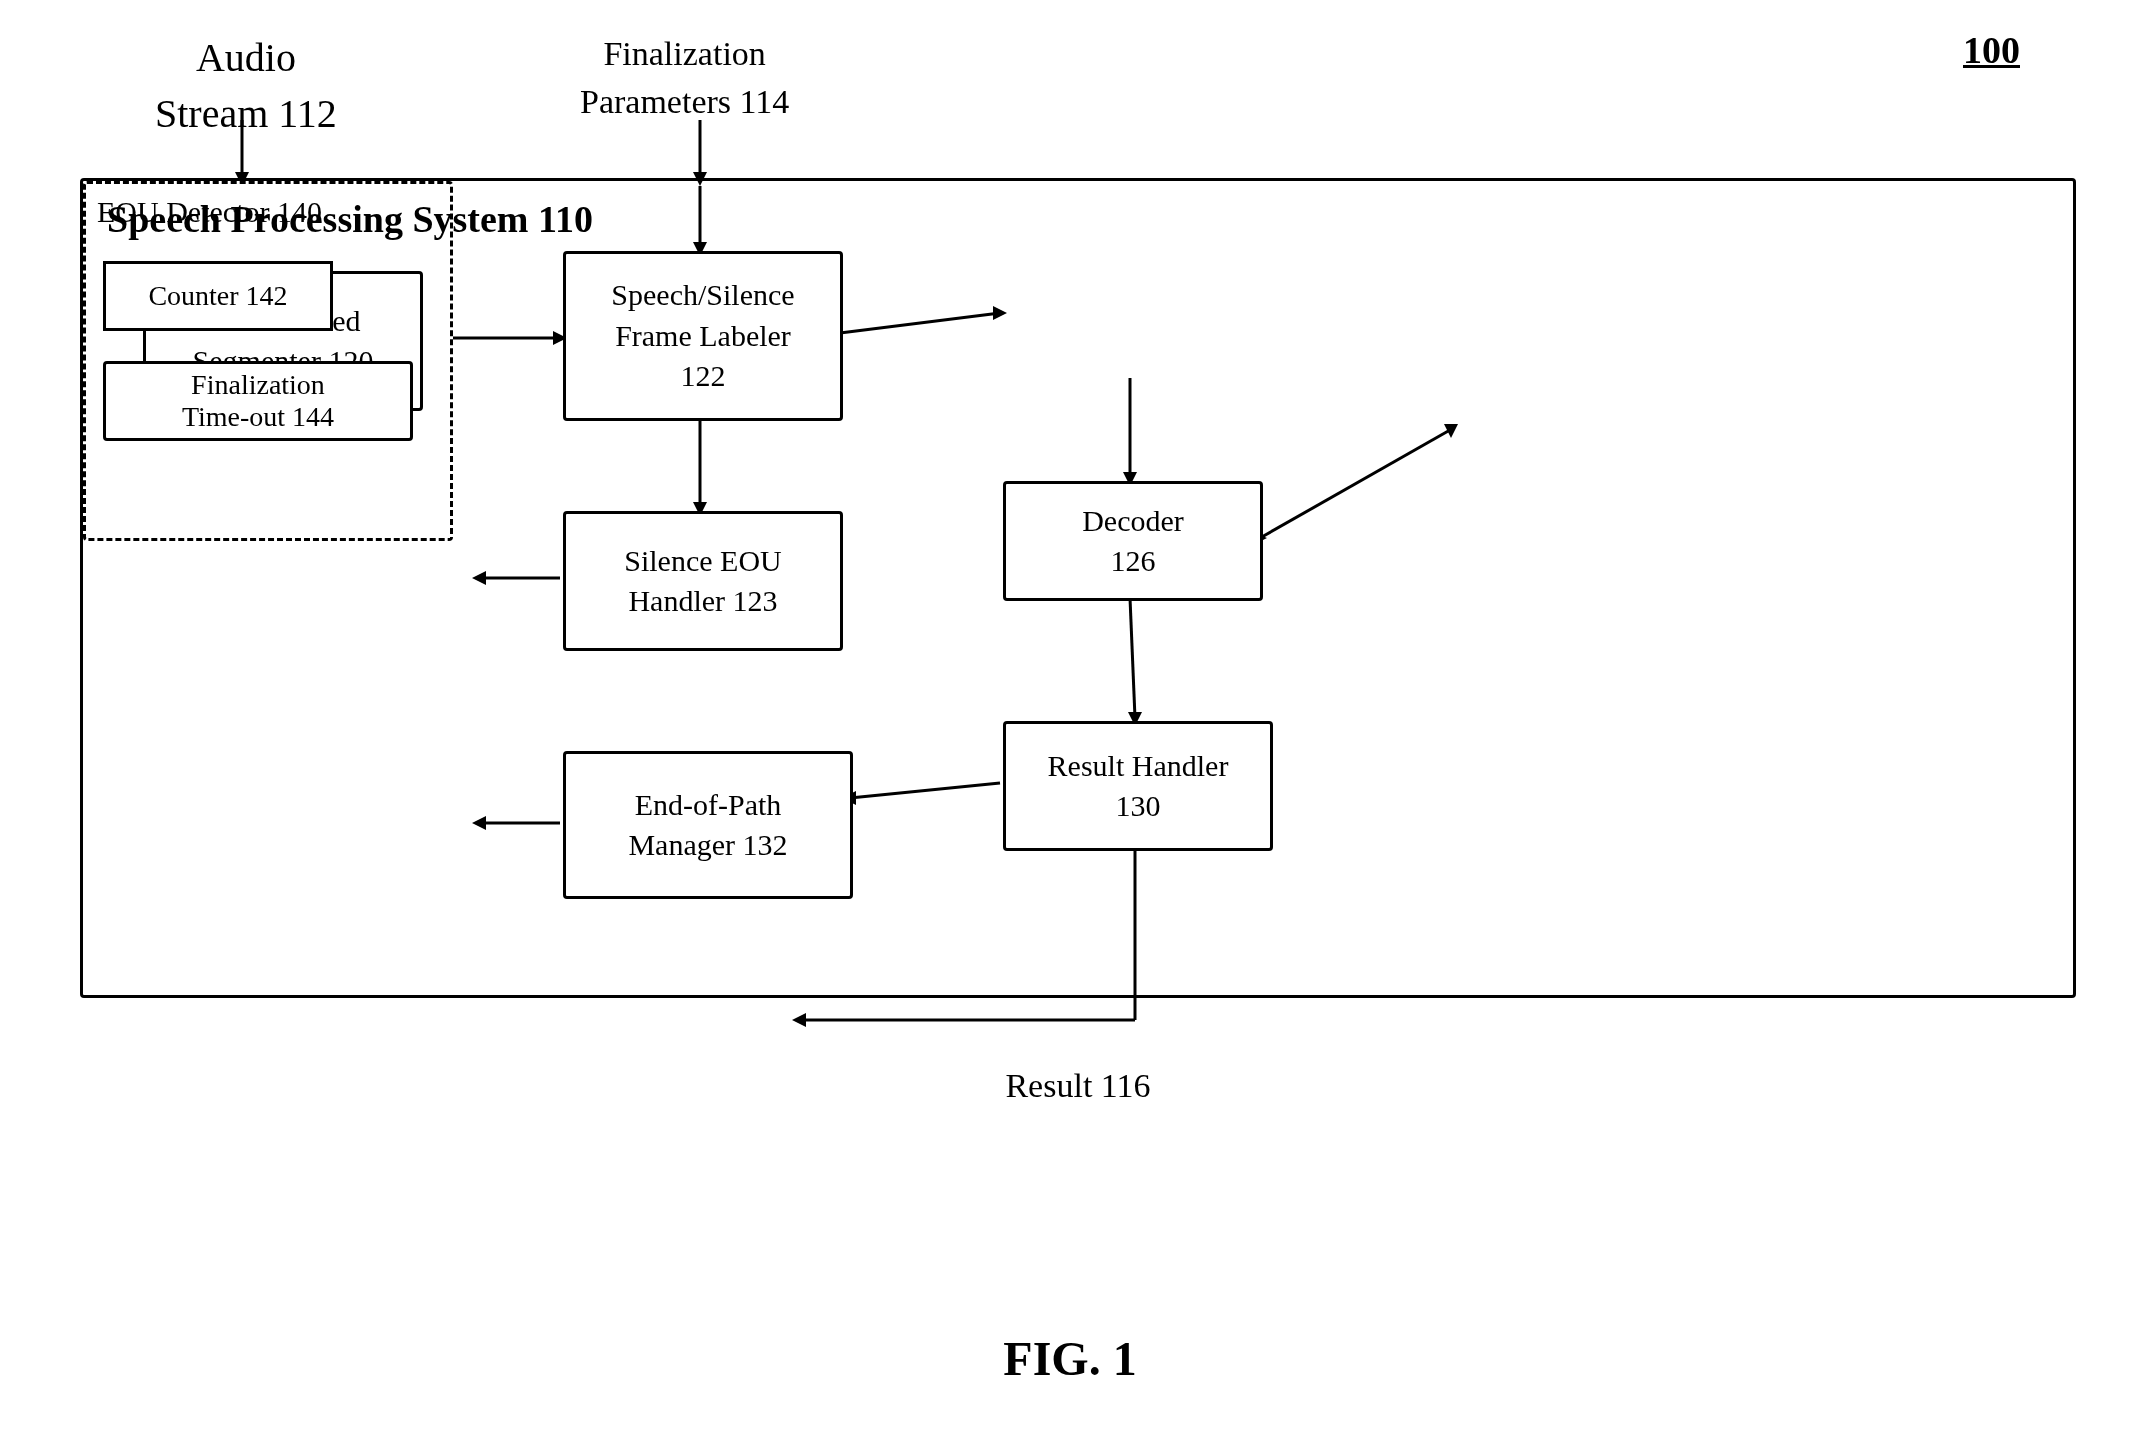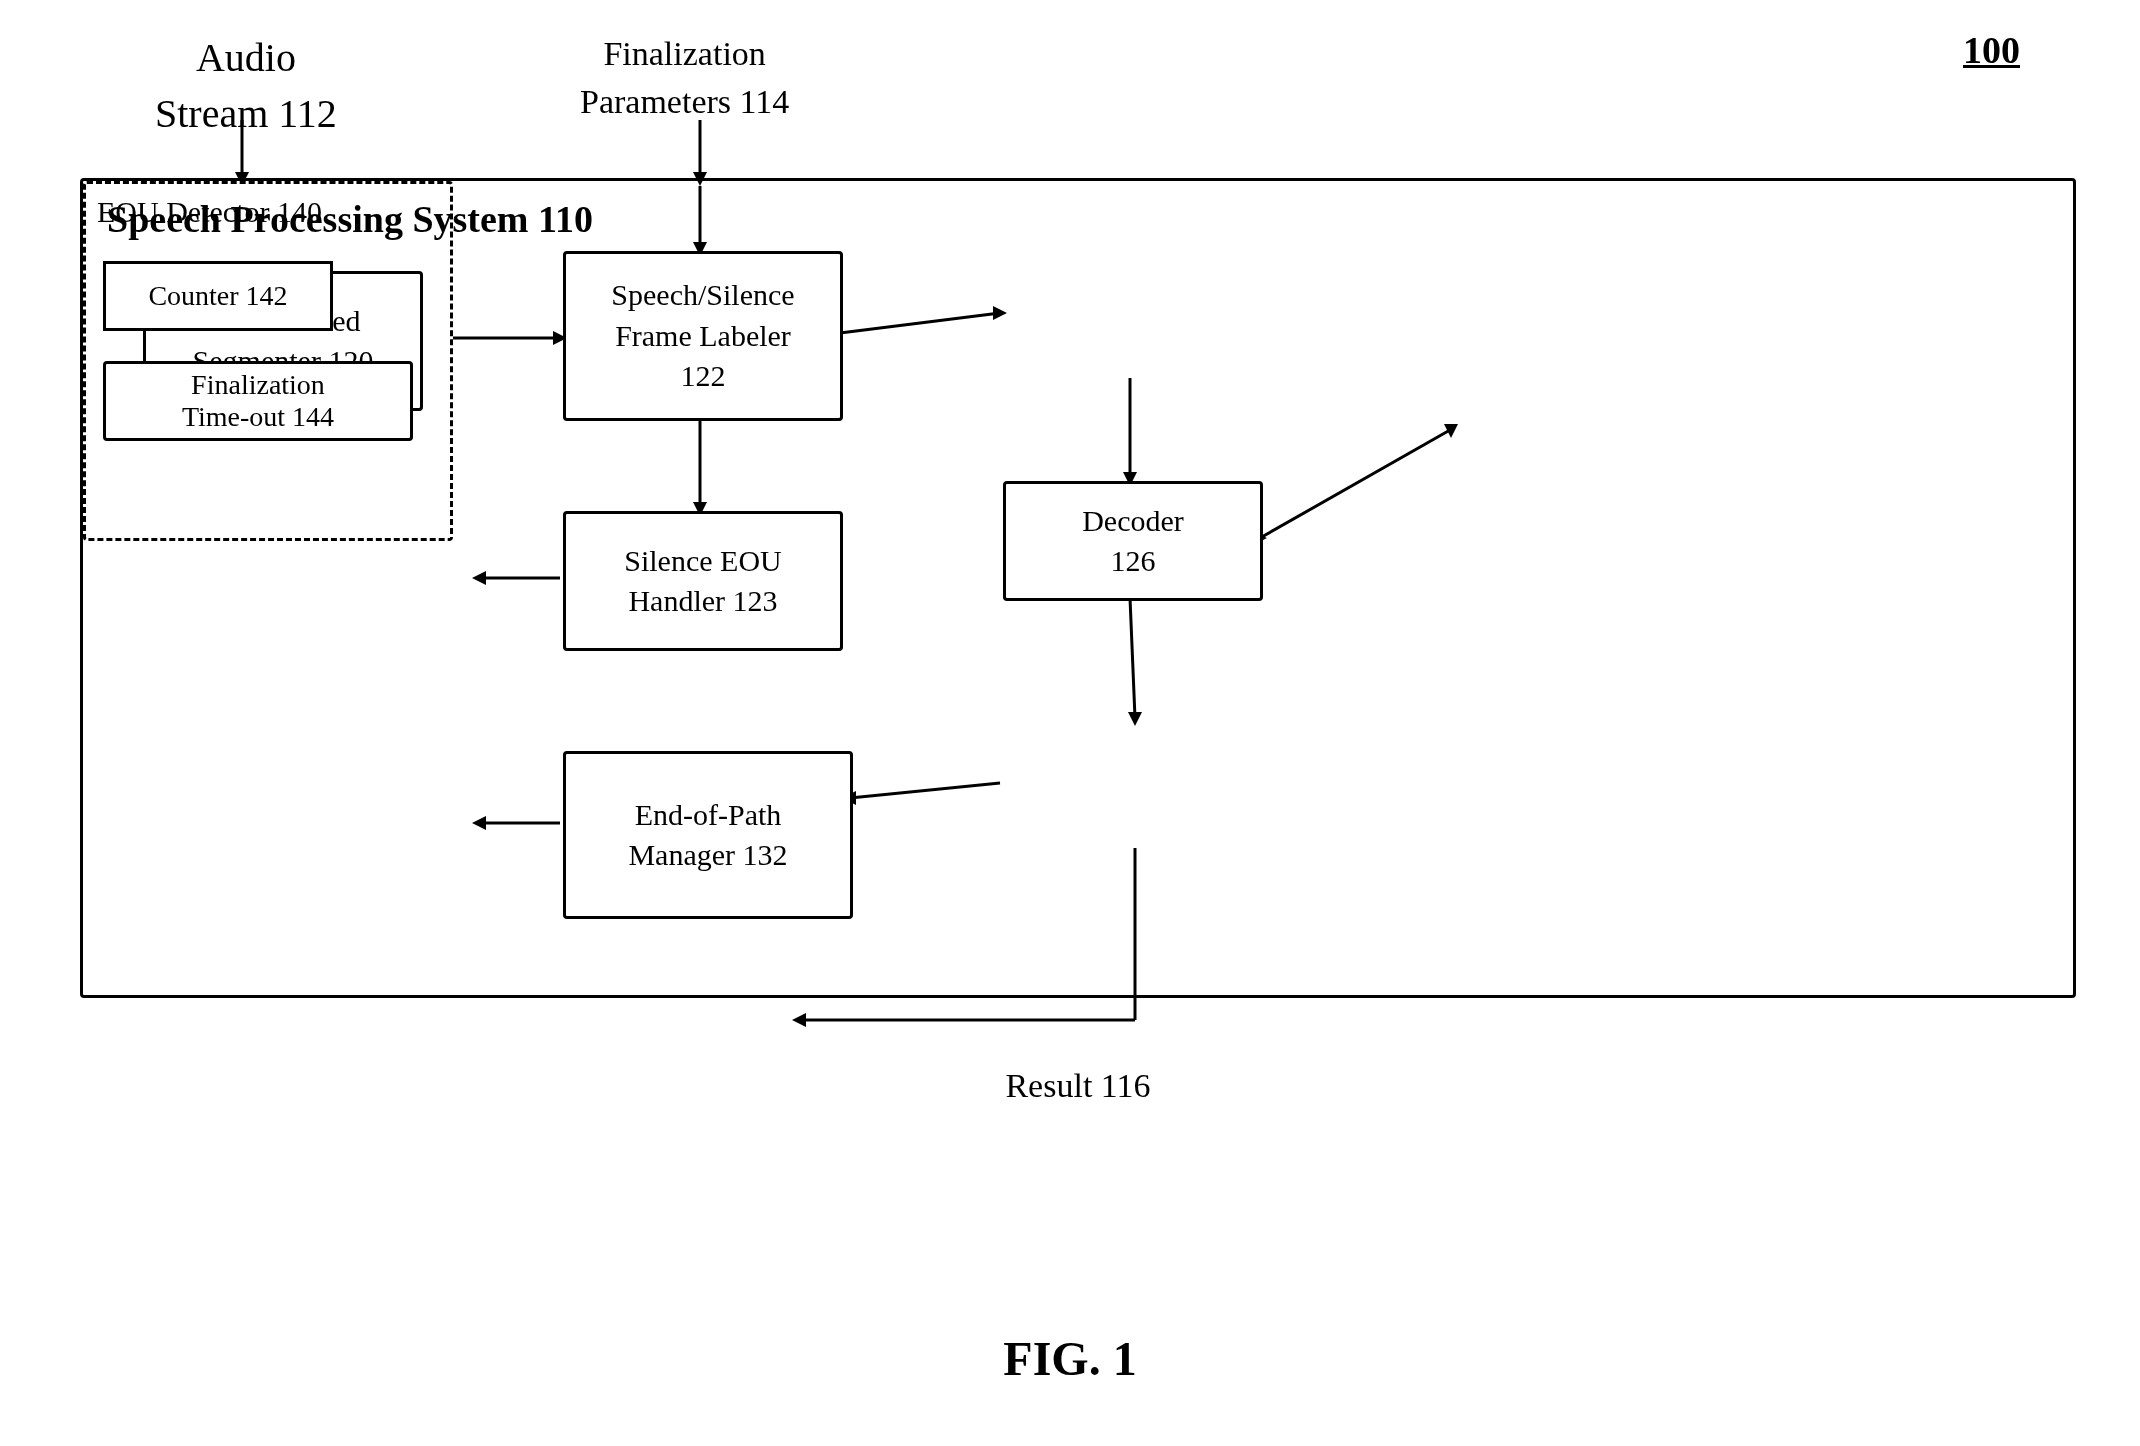--- a/index.html
+++ b/index.html
@@ -169,21 +169,21 @@
       font-size: 28px;
       background: #fff;
       text-align: center;
     }
 
     
     .box-eop {
       left: 480px;
       top: 570px;
       width: 290px;
-      height: 168px;
+      height: 148px;
     }
 
     
     .box-result-handler {
       left: 920px;
       top: 540px;
       width: 270px;
       height: 130px;
     }
 
@@ -304,20 +304,24 @@
         <span style="white-space:pre; font-size:28px; text-align:center;">Finalization
 Time-out 144</span>
       </div>
     </div>
 
     <div class="component-box box-eop">
       <span style="white-space:pre; font-size:30px; text-align:center;">End-of-Path
 Manager 132</span>
     </div>
 
+    <div class="component-box box-result-handler">
+      <span style="white-space:pre; font-size:30px; text-align:center;">Result Handler
+130</span>
+    </div>
 
     <div style="position:absolute; right:-320px; top:40px; width:280px; text-align:center;">
       <div style="white-space:pre; font-size:28px; line-height:1.4; margin-bottom:10px;">Grammar Data
 Store 127</div>
 
       <div style="white-space:pre; font-size:28px; line-height:1.4; margin-top:8px;">Recognition
 Grammar</div>
     </div>
 
     <div style="position:absolute; bottom:-110px; left:50%; transform:translateX(-50%); font-size:34px; white-space:nowrap;">Result 116</div>

